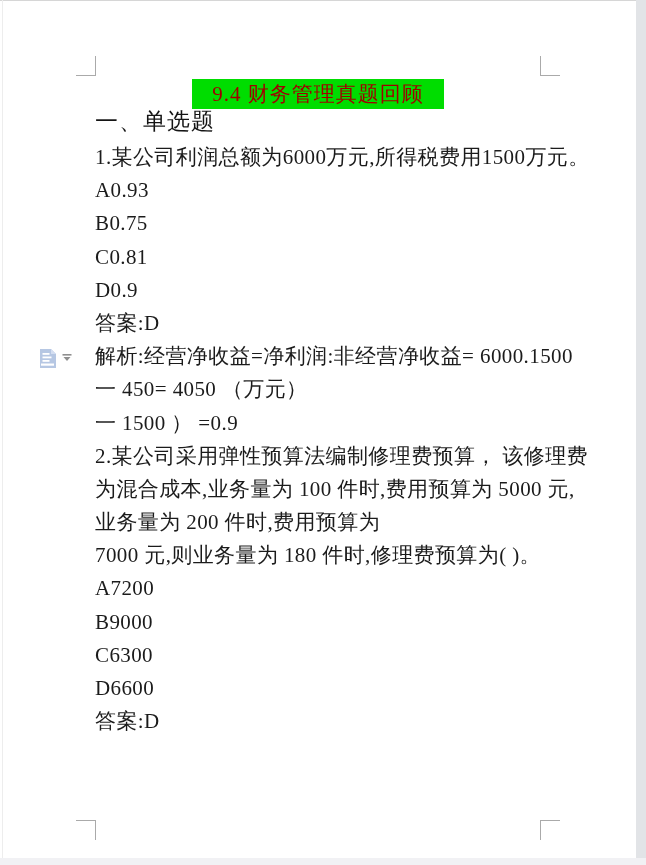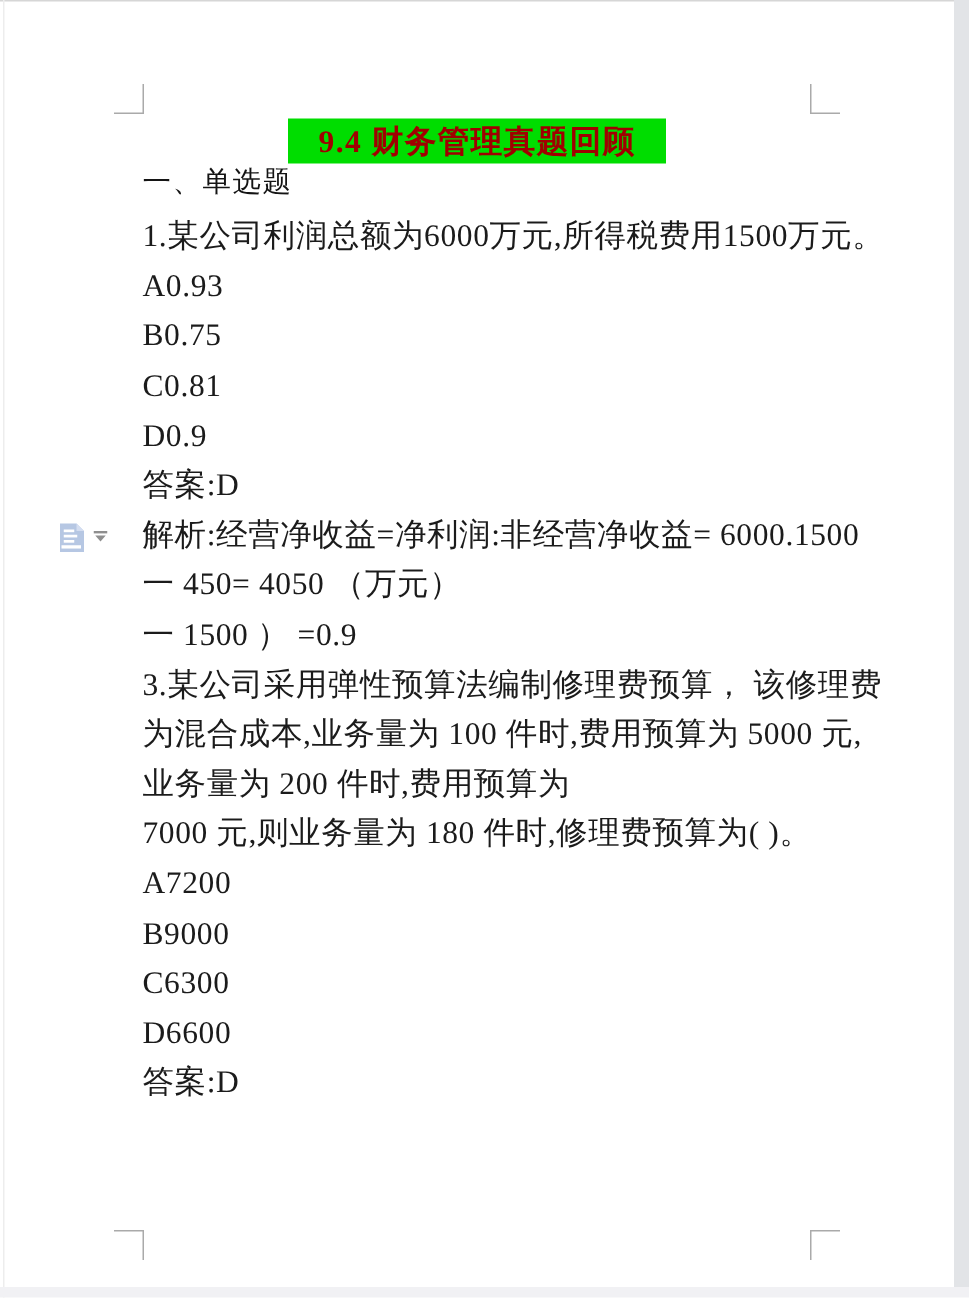--- a/index.html
+++ b/index.html
@@ -24,32 +24,32 @@
   .mark-tr { left:540px; top:56px;  border-left:1px solid #aaaaaa;  border-bottom:1px solid #aaaaaa; }
   .mark-bl { left:76px;  top:820px; border-right:1px solid #aaaaaa; border-top:1px solid #aaaaaa; }
   .mark-br { left:540px; top:820px; border-left:1px solid #aaaaaa;  border-top:1px solid #aaaaaa; }
 
   
   .title-row { position:absolute; left:96px; top:79px; width:444px; text-align:center; }
   .title-row span {
     display:inline-block;
     background:#00dd00;
     color:#a00000;
-    font-weight:bold;
+    font-weight:normal;
     font-size:21px;
     line-height:30px;
     padding:0 20px;
     letter-spacing:1px;
     white-space:pre;
   }
 
   
   .section-heading {
     position:absolute; left:95px; top:107px;
-    font-size:19px; line-height:30px; color:#141414;
+    font-size:23px; line-height:30px; color:#141414;
     letter-spacing:1px; white-space:pre;
   }
 
   
   .doc-body { position:absolute; left:95px; top:141px; width:460px; }
   .line {
     height:33.2px;
     line-height:33.2px;
     font-size:21px;
     white-space:pre;
@@ -83,21 +83,21 @@
 <div class="doc-body">
   <div class="line">1.某公司利润总额为6000万元,所得税费用1500万元。</div>
   <div class="line">A0.93</div>
   <div class="line">B0.75</div>
   <div class="line">C0.81</div>
   <div class="line">D0.9</div>
   <div class="line">答案:D</div>
   <div class="line">解析:经营净收益=净利润:非经营净收益= 6000.1500</div>
   <div class="line">一 450= 4050 （万元）</div>
   <div class="line">一 1500 ） =0.9</div>
-  <div class="line">3.某公司采用弹性预算法编制修理费预算， 该修理费</div>
+  <div class="line">2.某公司采用弹性预算法编制修理费预算， 该修理费</div>
   <div class="line">为混合成本,业务量为 100 件时,费用预算为 5000 元,</div>
   <div class="line">业务量为 200 件时,费用预算为</div>
   <div class="line">7000 元,则业务量为 180 件时,修理费预算为( )。</div>
   <div class="line">A7200</div>
   <div class="line">B9000</div>
   <div class="line">C6300</div>
   <div class="line">D6600</div>
   <div class="line">答案:D</div>
 </div>
 

